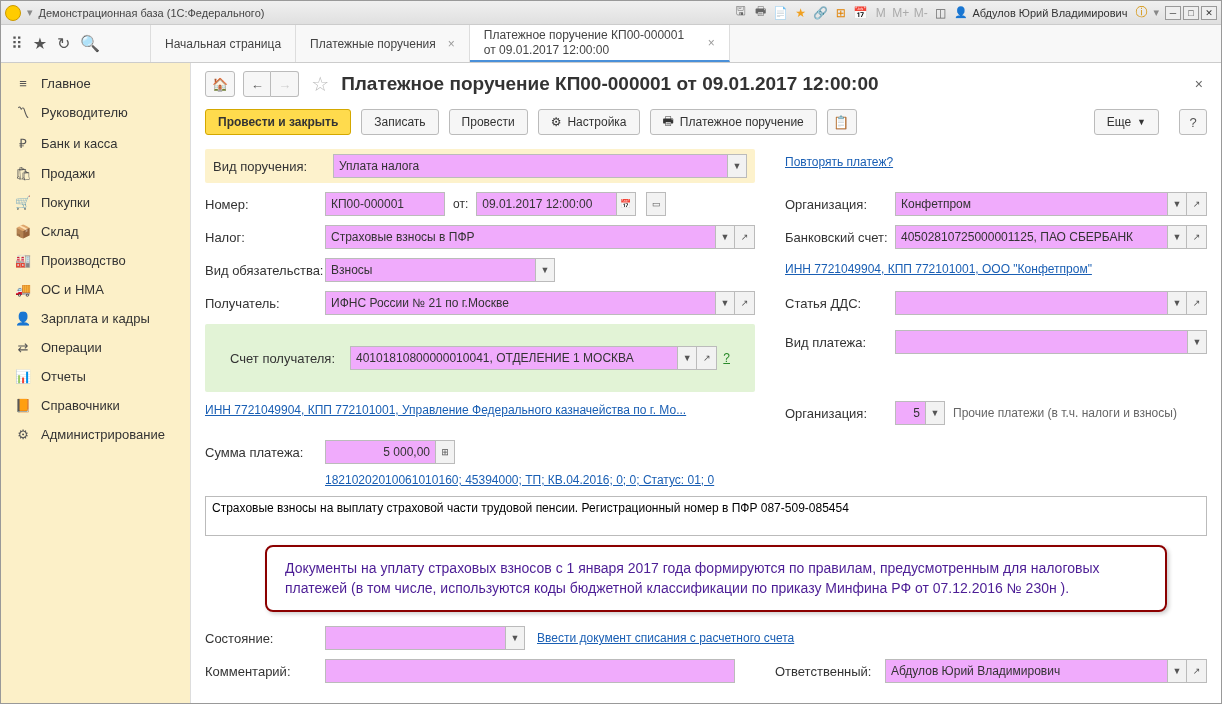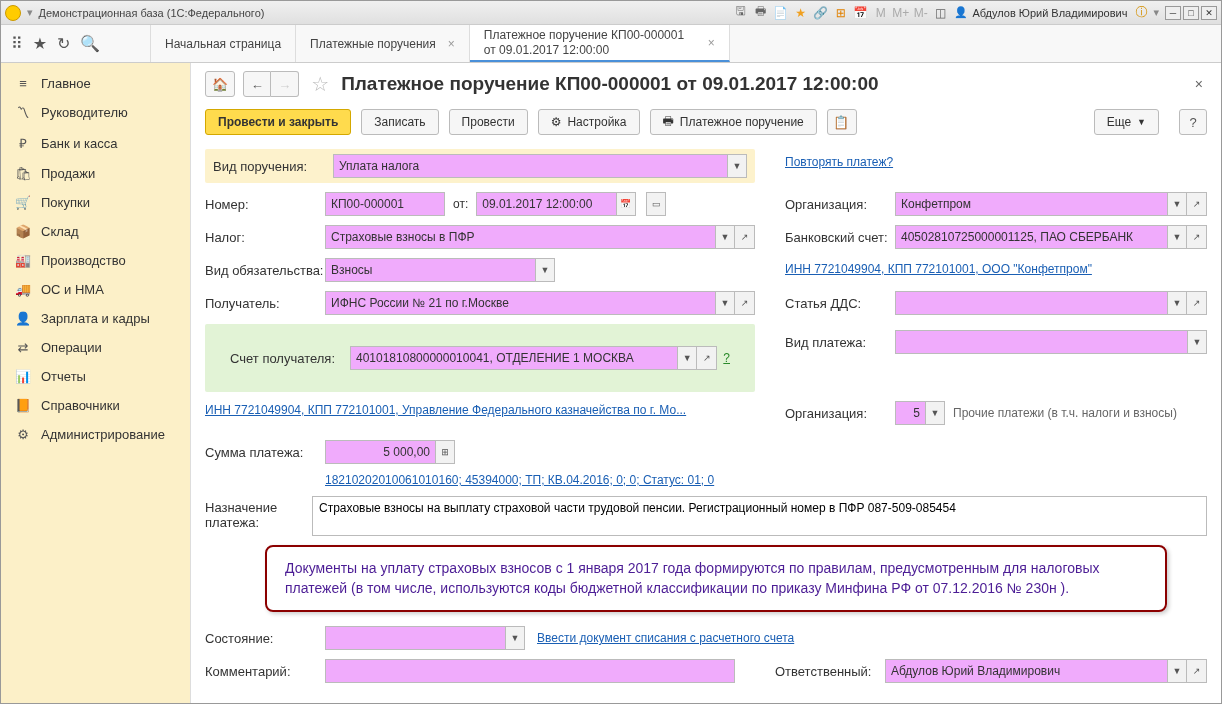--- a/index.html
+++ b/index.html
@@ -356,21 +356,20 @@
             <div class="cbtn">⊞</div>
           </div>
         </div>
 
         <div class="row">
           <div class="lbl"></div>
           <a class="link">18210202010061010160; 45394000; ТП; КВ.04.2016; 0; 0; Статус: 01; 0</a>
         </div>
 
         <div class="row" style="align-items:flex-start;">
-          <div class="lbl" style="padding-top:4px;">Назначение платежа:</div>
           <textarea class="textarea" style="">Страховые взносы на выплату страховой части трудовой пенсии. Регистрационный номер в ПФР 087-509-085454</textarea>
         </div>
 
         <div class="callout">Документы на уплату страховых взносов с 1 января 2017 года формируются по правилам, предусмотренным для налоговых платежей (в том числе, используются коды бюджетной классификации по приказу Минфина РФ от 07.12.2016 № 230н ).</div>
 
         <div class="row">
           <div class="lbl">Состояние:</div>
           <div class="combo" style="width:200px;">
             <input class="input" style="flex: 1 1 0%;" value="">
             <div class="cbtn">▼</div>

